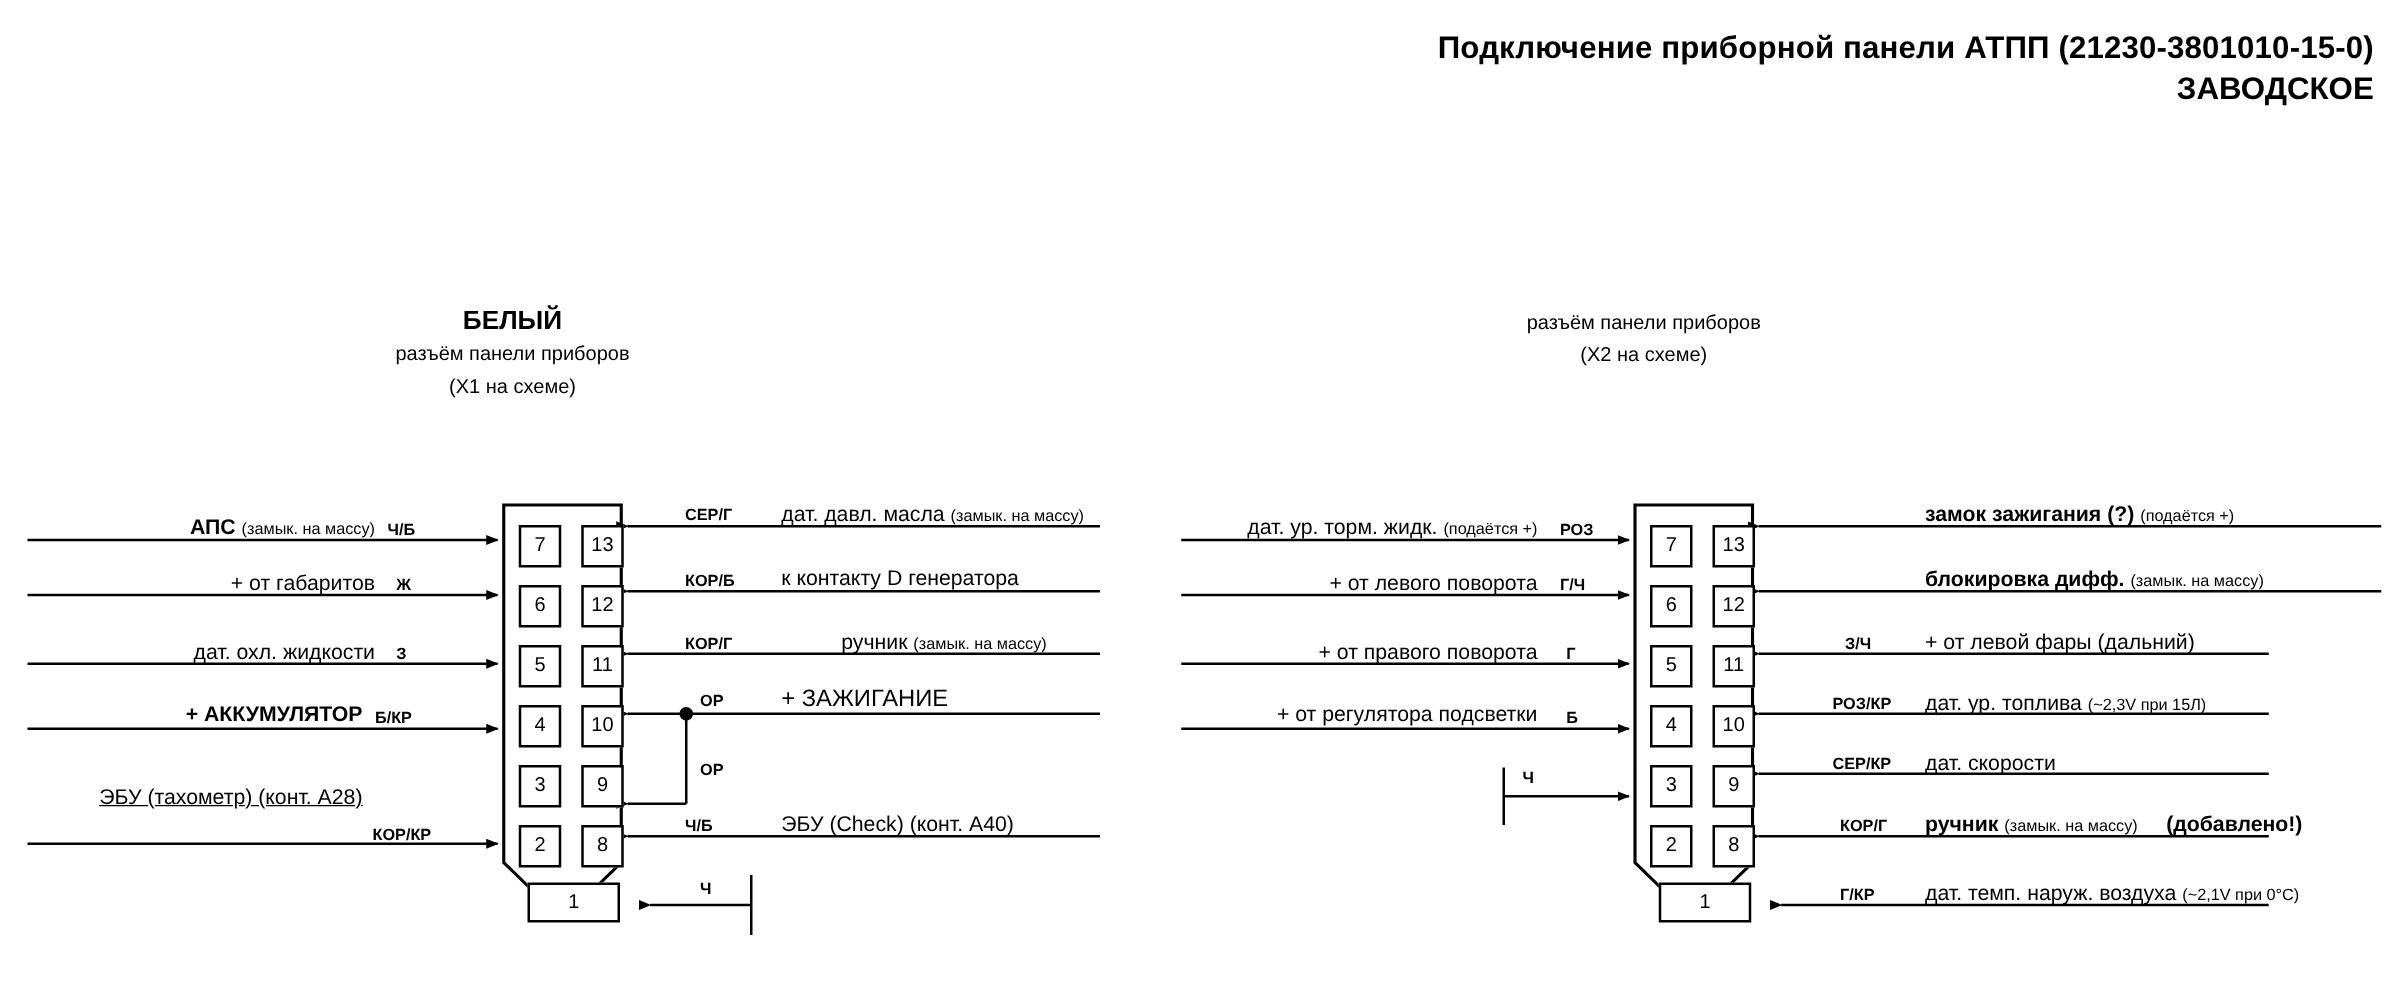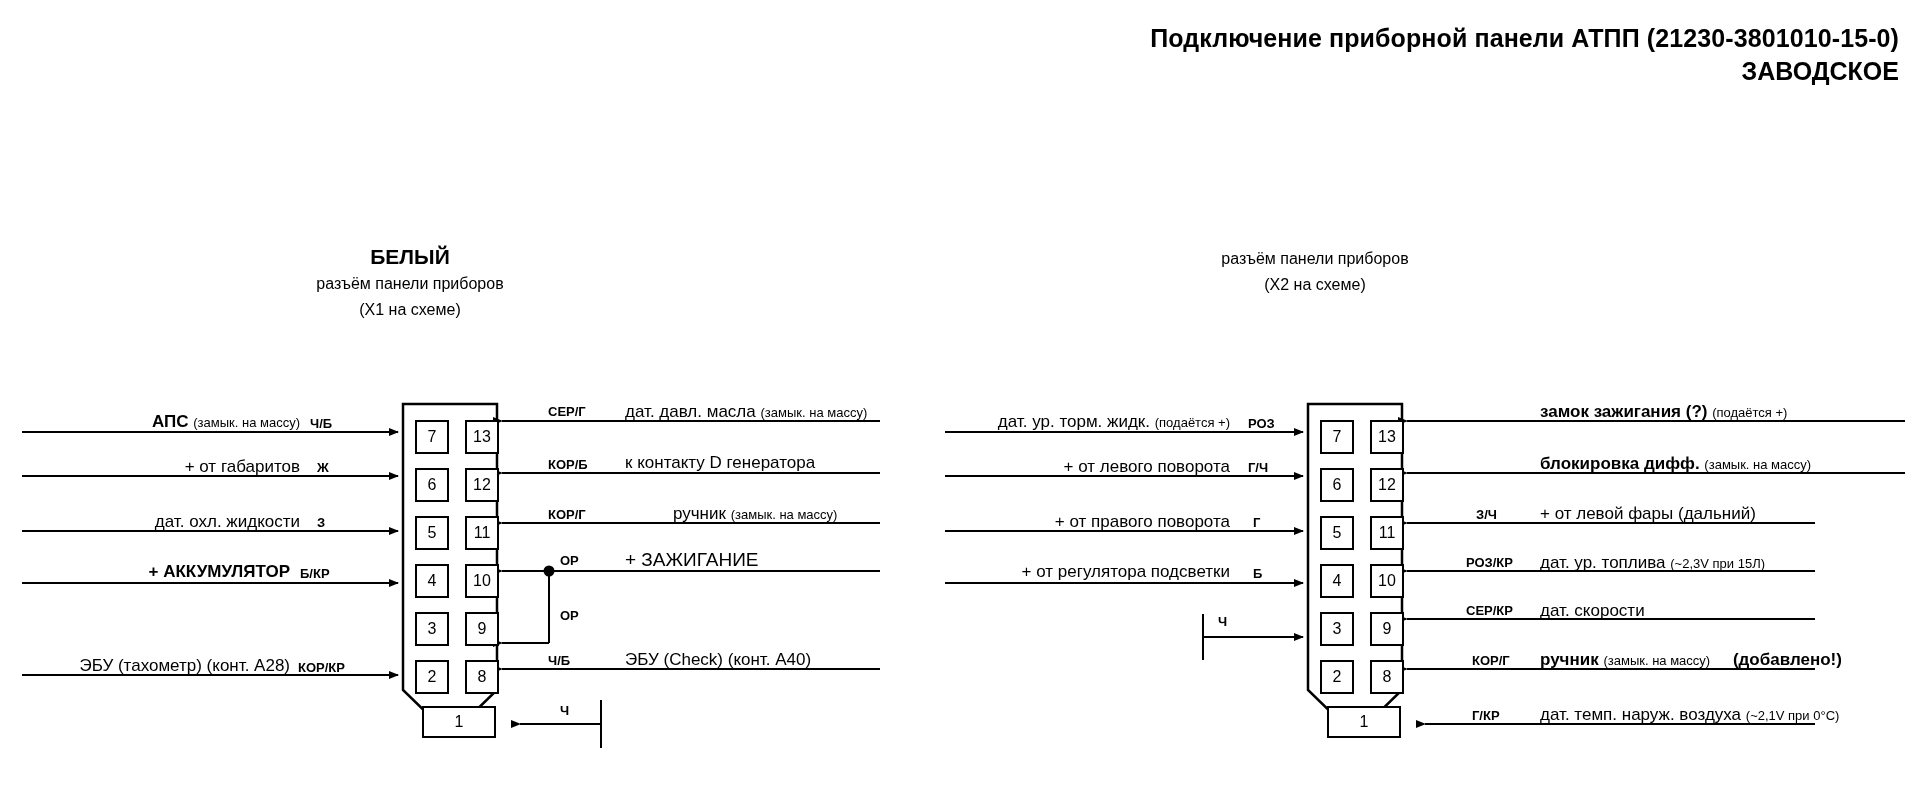--- a/index.html
+++ b/index.html
@@ -235,21 +235,21 @@
 <div class="lbl r" style="left:0px; top:512px; width:300px;">
   <span>дат. охл. жидкости</span>
 </div>
 <div class="wire-code" style="left:317px; top:515px;">З</div>
 
 <div class="lbl r" style="left:0px; top:562px; width:290px;">
   <span class="bold">+ АККУМУЛЯТОР</span>
 </div>
 <div class="wire-code" style="left:300px; top:566px;">Б/КР</div>
 
-<div class="lbl r" style="left:0px; top:656px; width:290px;">
+<div class="lbl r" style="left:0px; top:628px; width:290px;text-decoration:underline;">
   <span>ЭБУ (тахометр) (конт. А28)</span>
 </div>
 <div class="wire-code" style="left:298px; top:660px;">КОР/КР</div>
 
 <div class="wire-code" style="left:548px; top:404px;">СЕР/Г</div>
 <div class="lbl l" style="left:625px; top:402px;">
   <span>дат. давл. масла</span>
   <span class="sm">(замык. на массу)</span>
 </div>
 

